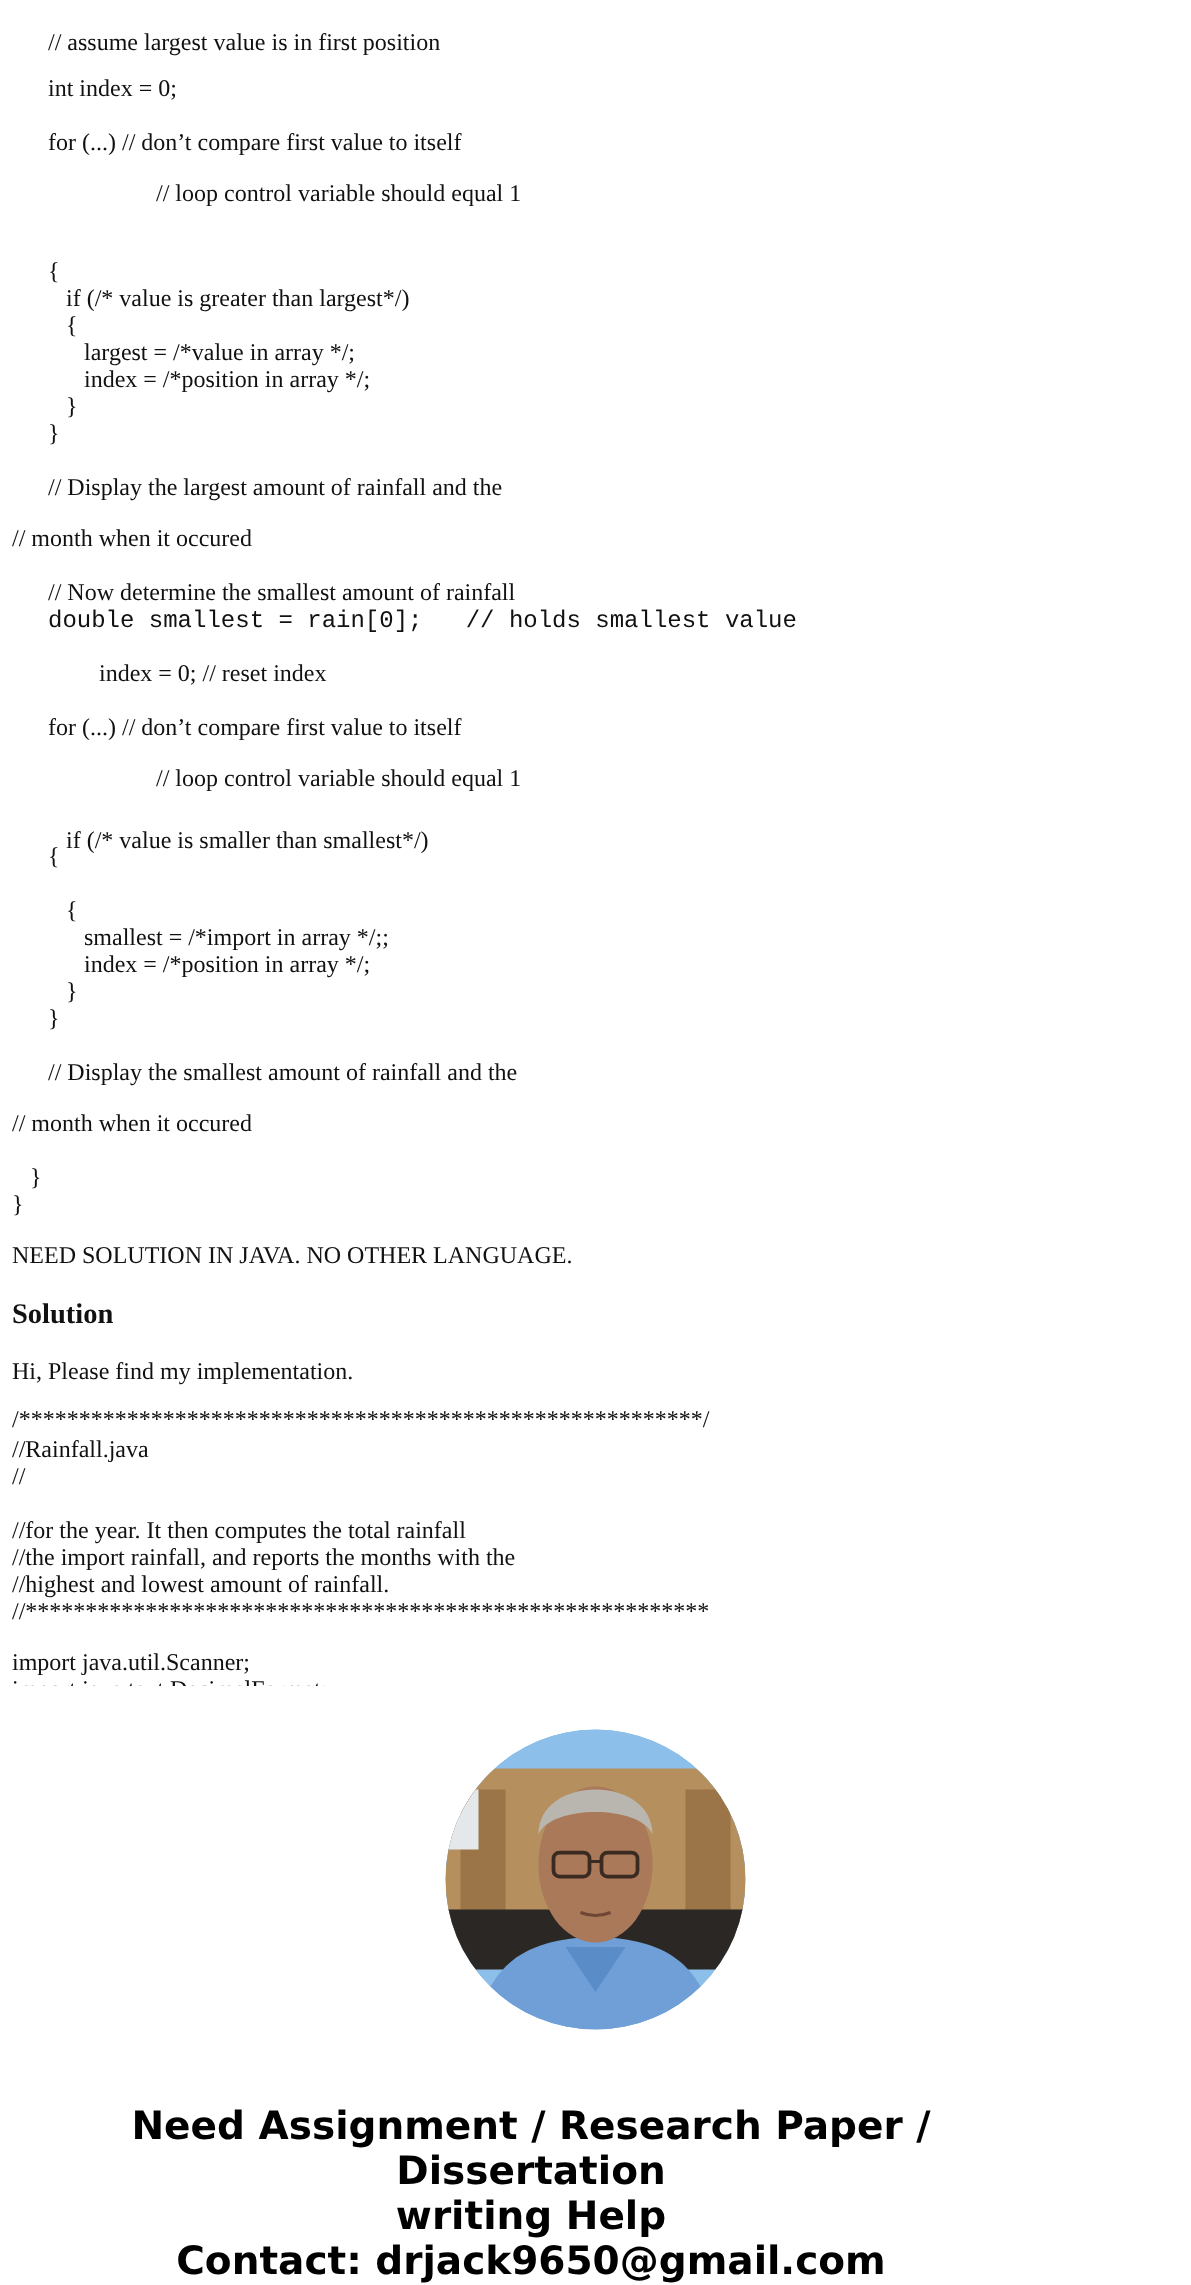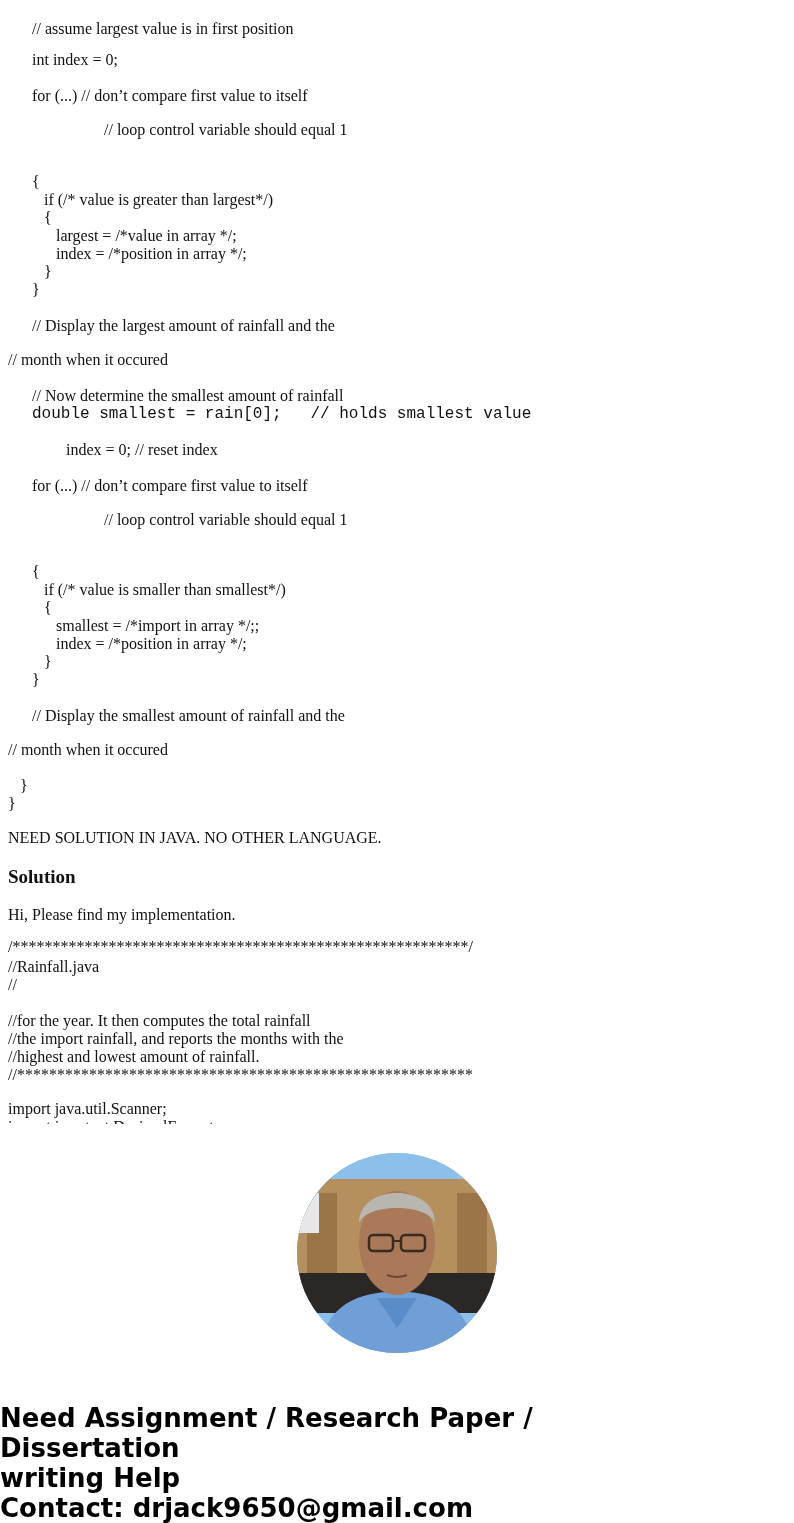--- a/index.html
+++ b/index.html
@@ -46,21 +46,21 @@
       height: 200px;
       border-radius: 50%;
       overflow: hidden;
       background: #7fb3e0;
     }
     .footer {
       position: absolute;
       left: 0;
       top: 1403px;
       width: 708px;
-      text-align: left;
+      text-align: center;
       font-family: "DejaVu Sans", sans-serif;
       font-weight: bold;
       font-size: 26px;
       line-height: 30px;
       color: #000000;
     }
   </style>
 </head>
 <body>
 
@@ -77,21 +77,21 @@
     <div class="line" style="left: 44px; top: 263px;">}</div>
     <div class="line" style="left: 32px; top: 281px;">}</div>
     <div class="line" style="left: 32px; top: 317px;">// Display the largest amount of rainfall and the</div>
     <div class="line" style="left: 8px; top: 351px;">// month when it occured</div>
     <div class="line" style="left: 32px; top: 387px;">// Now determine the smallest amount of rainfall</div>
     <div class="line" style="left: 32px; top: 405px; font-family: Liberation Mono, monospace;">double smallest = rain[0];   // holds smallest value</div>
     <div class="line" style="left: 32px; top: 441px; margin-left: 34px;">index = 0; // reset index</div>
     <div class="line" style="left: 32px; top: 477px;">for (...) // don’t compare first value to itself</div>
     <div class="line" style="left: 104px; top: 511px;">// loop control variable should equal 1</div>
     <div class="line" style="left: 32px; top: 563px;">{</div>
-    <div class="line" style="left: 44px; top: 581px;">if (/* value is smaller than smallest*/)</div>
+    <div class="line" style="left: 44px; top: 552px;">if (/* value is smaller than smallest*/)</div>
     <div class="line" style="left: 44px; top: 599px;">{</div>
     <div class="line" style="left: 56px; top: 617px;">smallest = /*import in array */;;</div>
     <div class="line" style="left: 56px; top: 635px;">index = /*position in array */;</div>
     <div class="line" style="left: 44px; top: 653px;">}</div>
     <div class="line" style="left: 32px; top: 671px;">}</div>
     <div class="line" style="left: 32px; top: 707px;">// Display the smallest amount of rainfall and the</div>
     <div class="line" style="left: 8px; top: 741px;">// month when it occured</div>
     <div class="line" style="left: 20px; top: 777px;">}</div>
     <div class="line" style="left: 8px; top: 795px;">}</div>
   </div>

